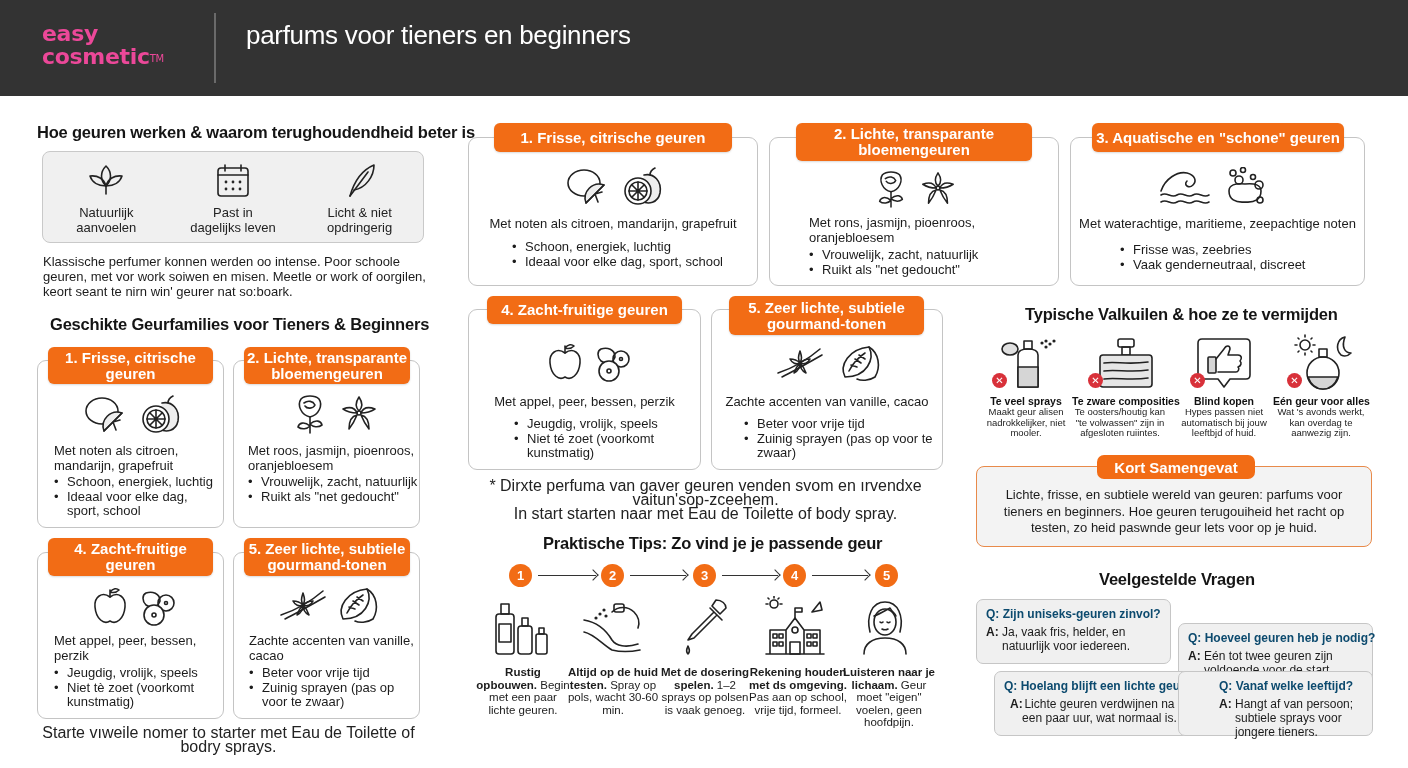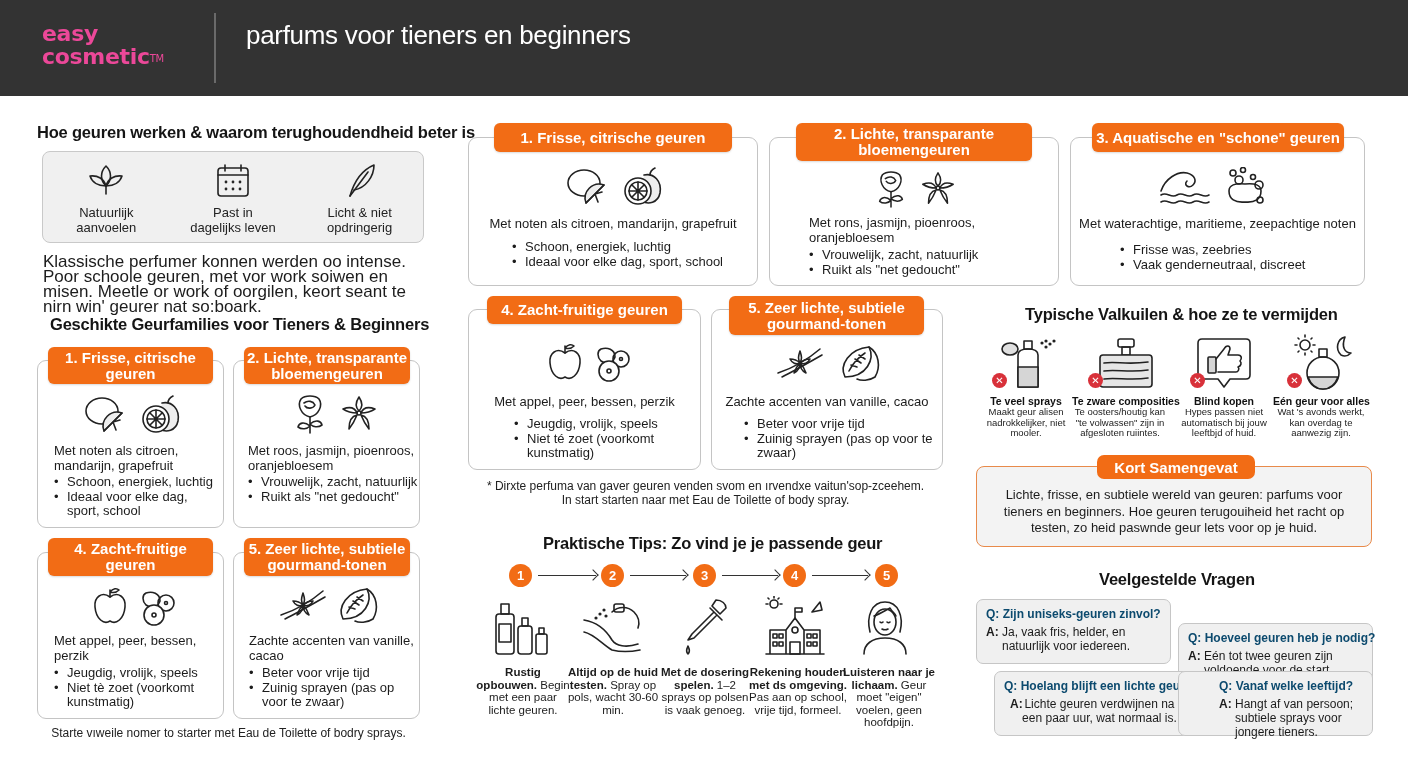--- a/index.html
+++ b/index.html
@@ -11,31 +11,31 @@
   .logo sup { font-size: 10px; vertical-align: top; position: relative; top: 2px; font-weight: normal; }
   .header-divider { position: absolute; left: 214px; top: 13px; width: 2px; height: 70px; background: #6a6a6a; }
   .header-title { position: absolute; left: 246px; top: 20px; color: #fff; font-size: 26px; line-height: 30px; letter-spacing: -0.3px; }
 
   .section-title { position: absolute; font-weight: bold; font-size: 16.5px; color: #151515; white-space: nowrap; letter-spacing: -0.2px; }
 
   .benefits-box { position: absolute; left: 42px; top: 151px; width: 382px; height: 92px; background: #f0f0f0; border: 1.5px solid #c9c9c9; border-radius: 8px; display: flex; justify-content: space-around; padding-top: 10px; }
   .benefit { width: 120px; text-align: center; font-size: 13px; line-height: 15px; color: #222; }
   .benefit svg { display: block; margin: 0 auto 5px; }
 
-  .intro-text { position: absolute; left: 43px; top: 254px; width: 390px; font-size: 17px; line-height: 15px; color: #1c1c1c; }
+  .intro-text { position: absolute; left: 43px; top: 254px; width: 390px; font-size: 13px; line-height: 15px; color: #1c1c1c; }
 
   .card { position: absolute; border: 1.5px solid #c4c4c4; border-radius: 9px; background: #fff; }
   .card-label { position: absolute; background: #f26c15; color: #fff; font-weight: bold; text-align: center; border-radius: 6px; font-size: 15px; line-height: 16px; display: flex; align-items: center; justify-content: center; box-shadow: 0 1px 2px rgba(0,0,0,0.15); }
   .card-icons { position: absolute; display: flex; gap: 10px; justify-content: center; }
   .card-desc { position: absolute; font-size: 13px; line-height: 15px; color: #1c1c1c; }
   .card-bullets { position: absolute; font-size: 13px; line-height: 14.5px; list-style: none; color: #1c1c1c; }
   .card-bullets li { padding-left: 13px; position: relative; }
   .card-bullets li::before { content: "•"; position: absolute; left: 0; }
 
-  .footnote { position: absolute; font-size: 12px; line-height: 14px; color: #222; text-align: center; }
+  .footnote { position: absolute; font-size: 16px; line-height: 14px; color: #222; text-align: center; }
 
   .step-num { position: absolute; width: 23px; height: 23px; border-radius: 50%; background: #f26c15; color: #fff; font-weight: bold; font-size: 13px; display: flex; align-items: center; justify-content: center; }
   .step-arrow { position: absolute; height: 1px; background: #333; }
   .step-arrow::after { content: ""; position: absolute; right: -1px; top: -4px; width: 7px; height: 7px; border-top: 1px solid #333; border-right: 1px solid #333; transform: rotate(45deg); }
   .step-icon { position: absolute; }
   .step-text { position: absolute; width: 94px; text-align: center; font-size: 11.5px; line-height: 12.5px; color: #1c1c1c; }
   .step-text b { font-weight: bold; }
 
   .pitfall { position: absolute; width: 96px; text-align: center; }
   .pitfall-icon { position: relative; height: 60px; }

